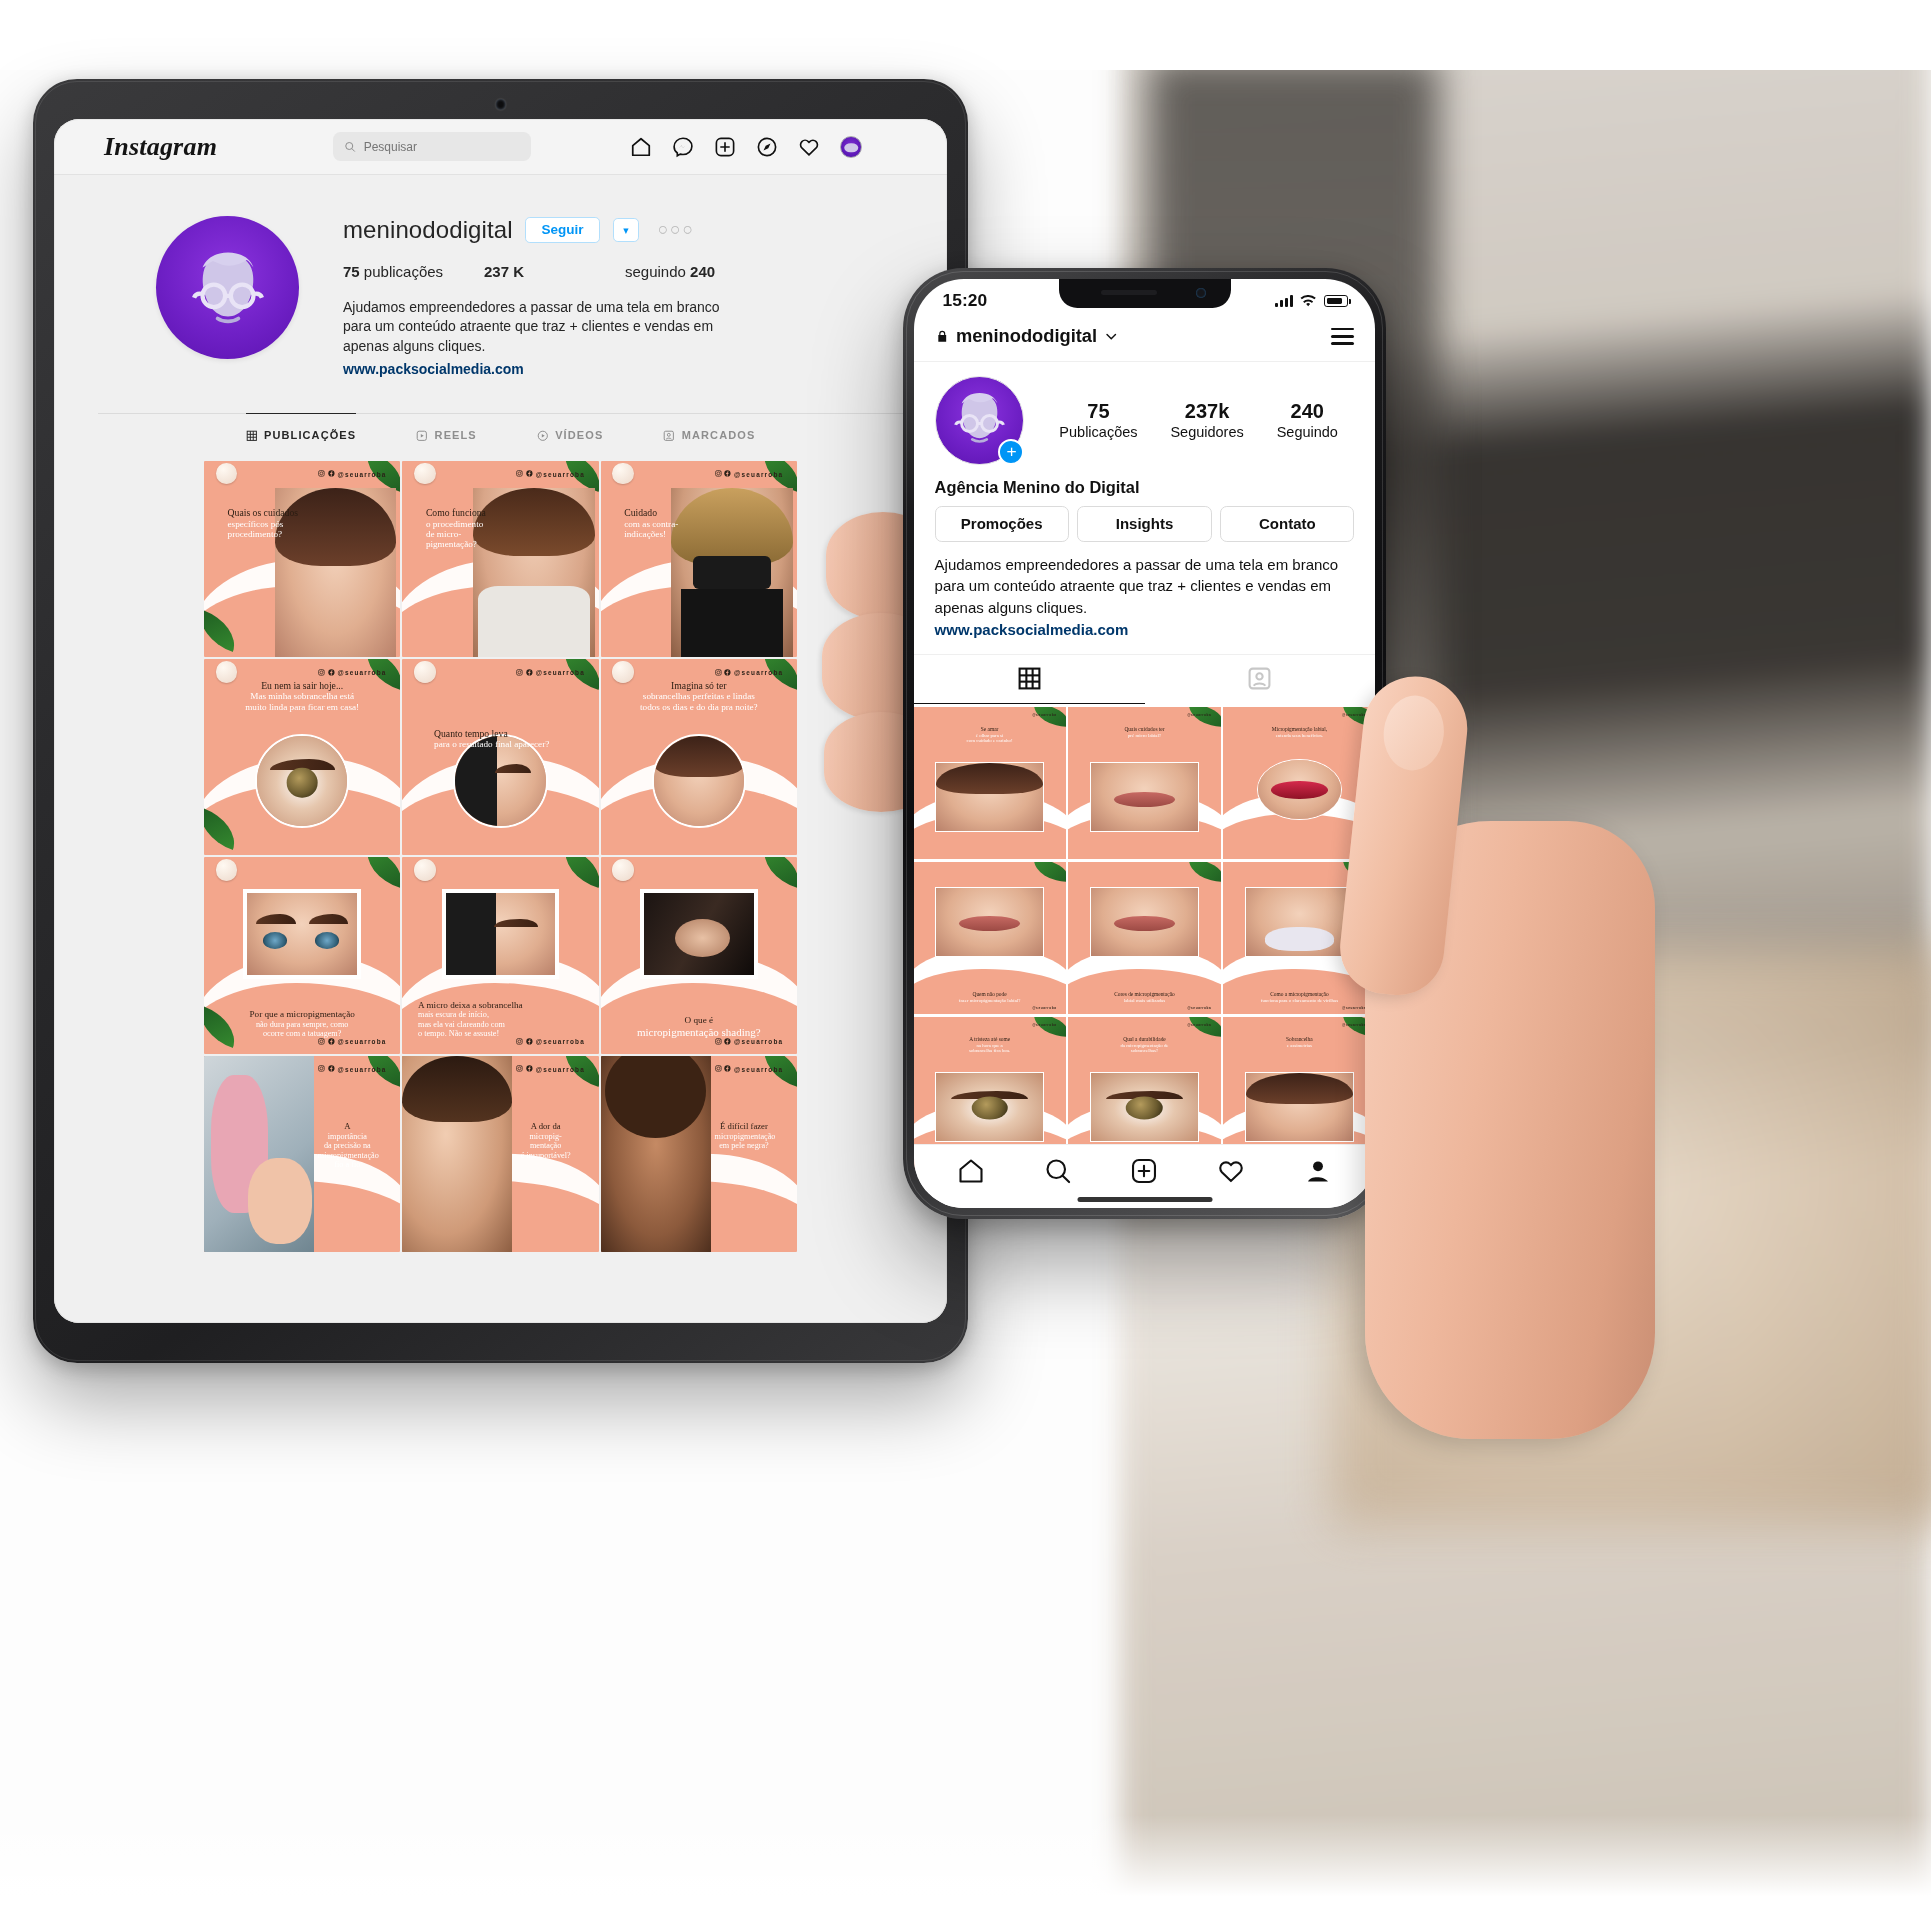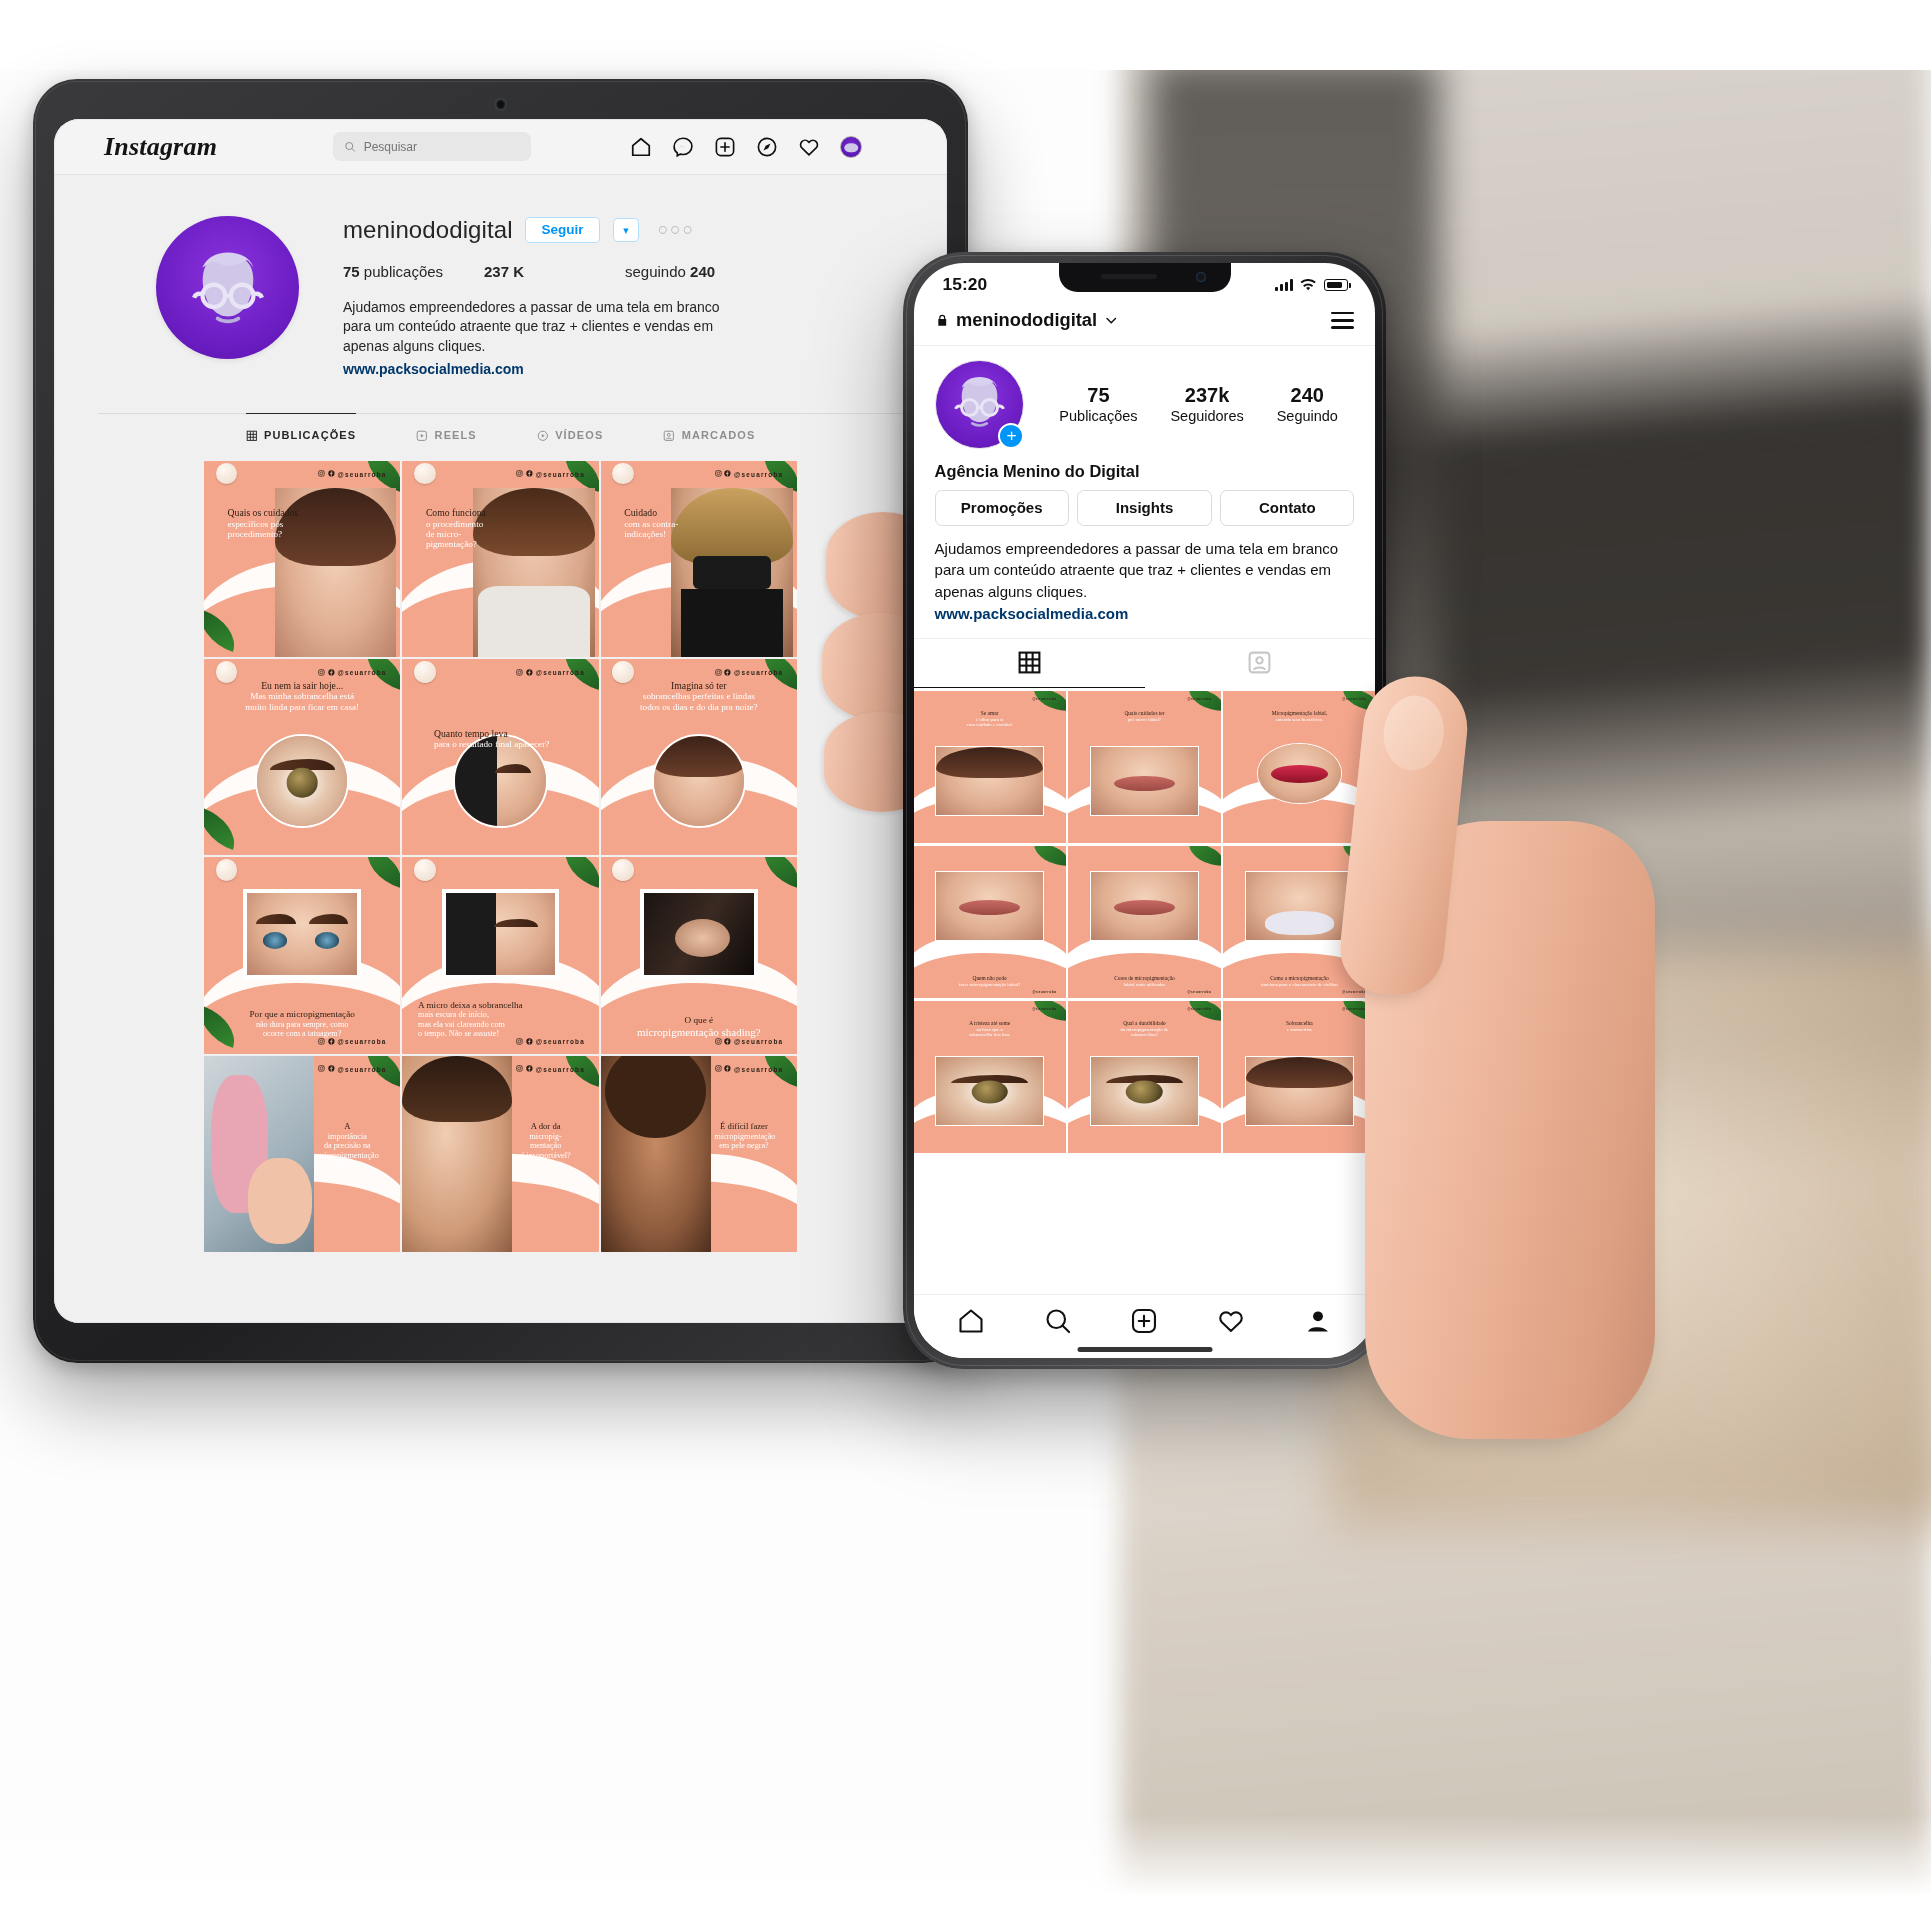--- a/index.html
+++ b/index.html
@@ -121,21 +121,21 @@
   .hair-dark { position:absolute; left:0; top:0; width:100%; height:46%;
      background:linear-gradient(180deg,#3c2218,#6b3f2a); border-radius:50% 50% 38% 38%/70% 70% 30% 30%; }
   .eye-img { position:absolute; inset:0; background:radial-gradient(ellipse at 50% 52%, #fff 0%, #e6c7ae 40%, #c38e70 100%); }
   .eye-iris { position:absolute; left:50%; top:52%; transform:translate(-50%,-50%); width:34%; height:34%;
      border-radius:50%; background:radial-gradient(circle at 40% 35%, #b49b5c, #6b5b2f 60%, #2a230f); }
   .brow { position:absolute; left:14%; top:26%; width:72%; height:12%;
      background:linear-gradient(90deg,#5a3420,#3a2013); border-radius:60% 40% 50% 50%/100% 100% 0 0; }
 
   
   .phone {
-    position:absolute; left:903px; top:252px; width:483px; height:1117px;
+    position:absolute; left:903px; top:268px; width:483px; height:951px;
     background:linear-gradient(160deg,#4a4a4c 0%,#1a1a1c 22%,#0e0e10 50%,#2e2e30 78%,#5a5a5c 100%);
     border-radius:60px; z-index:6;
     box-shadow: 0 44px 87px rgba(0,0,0,.38), 0 7.7px 23px rgba(0,0,0,.26);
   }
   .phone-ring { position:absolute; inset:2.9px; border-radius:57px; border:1.9px solid rgba(255,255,255,.14); pointer-events:none;}
   .phone-screen { position:absolute; left:10.6px; top:10.6px; right:10.6px; bottom:10.6px; background:#fff; border-radius:50px; overflow:hidden;}
   .notch { position:absolute; left:50%; top:0; transform:translateX(-50%); width:172px; height:29px;
      background:#101012; border-radius:0 0 18.3px 18.3px; z-index:4; }
   .notch .cam { position:absolute; right:25px; top:9.7px; width:9.7px; height:9.7px; border-radius:50%;
      background:#15161a; box-shadow: inset 0 0 1.9px #2b6ea8;}

